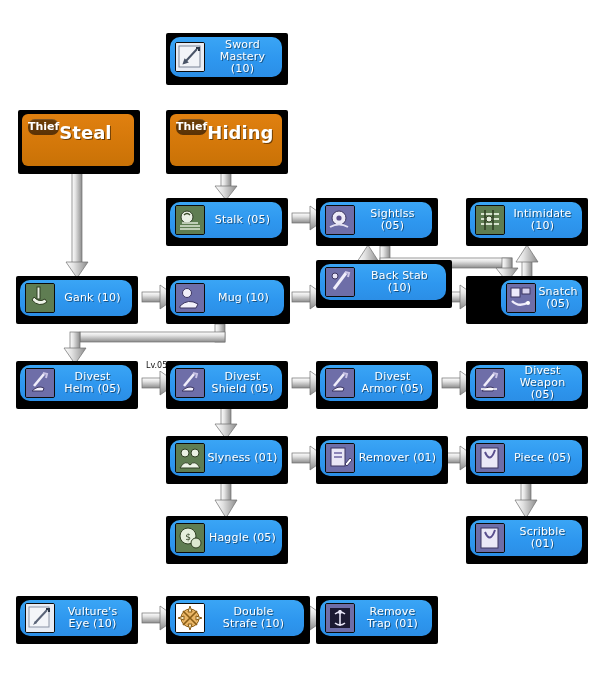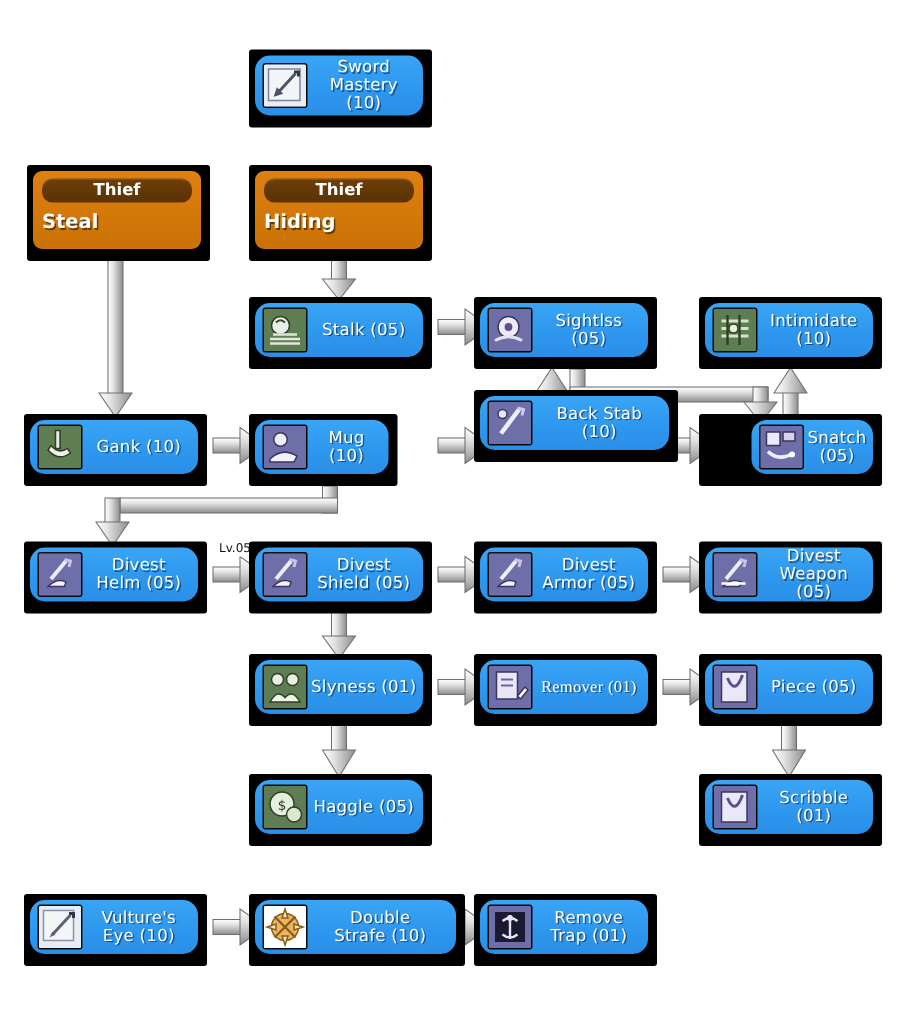--- a/index.html
+++ b/index.html
@@ -51,21 +51,21 @@
     align-items: center;
     overflow: hidden;
   }
   .node.skill .node-inner {
     background: linear-gradient(180deg, #3aa5f5 0%, #2e97ef 55%, #2b8ee6 100%);
     padding-left: 5px;
     border-radius: 10px;
   }
   .node.class .node-inner {
     background: linear-gradient(180deg, #e08010 0%, #d4780a 55%, #c97206 100%);
-    flex-direction: column;
+    flex-direction: row;
     align-items: stretch;
     justify-content: flex-start;
     padding: 5px 6px 6px 6px;
   }
 
   
   .icon-box {
     width: 30px;
     height: 30px;
     flex: 0 0 30px;
@@ -102,21 +102,21 @@
     font-weight: bold;
     font-size: 11px;
     line-height: 15px;
     height: 16px;
     box-shadow: inset 0 1px 0 rgba(255,255,255,0.12);
   }
   .class-title {
     text-align: left;
     color: #ffffff;
     font-weight: bold;
-    font-size: 13px;
+    font-size: 18px;
     line-height: 14px;
     margin-top: 7px;
     text-shadow: 1px 1px 0 rgba(0,0,0,0.5);
   }
 
   
   .lv-tag {
     position: absolute;
     z-index: 2;
     background: #ffffff;
@@ -320,21 +320,21 @@
           <div class="icon-box" style="background: rgb(95, 125, 82);">
             <svg width="28" height="28" viewBox="0 0 28 28" xmlns="http://www.w3.org/2000/svg">
               <rect x="0" y="0" width="28" height="28" fill="#5f7d52"></rect>
               <rect x="11" y="3" width="3" height="12" fill="#e8efe2" stroke="#2f3f22"></rect>
               <path d="M6 16 q7 8 15 2 l-2 -3 q-6 4 -11 -2 z" fill="#eef4e9" stroke="#2f3f22"></path>
             </svg>
           </div>
           <div class="node-label">Gank (10)</div>
         </div>
       </div>
-      <div class="node skill" style="left: 166px; top: 276px; width: 99px; height: 48px;">
+      <div class="node skill" style="left: 166px; top: 276px; width: 124px; height: 48px;">
         <div class="node-inner">
           <div class="icon-box" style="background: rgb(110, 110, 168);">
             <svg width="28" height="28" viewBox="0 0 28 28" xmlns="http://www.w3.org/2000/svg">
               <rect x="0" y="0" width="28" height="28" fill="#6e6ea8"></rect>
               <circle cx="11" cy="9" r="4.5" fill="#efeef8" stroke="#3b3560"></circle>
               <path d="M4 22 q8 -8 18 -2 l-2 4 h-16 z" fill="#f2f1fa" stroke="#3b3560"></path>
             </svg>
           </div>
           <div class="node-label">Mug (10)</div>
         </div>
@@ -430,21 +430,21 @@
             <svg width="28" height="28" viewBox="0 0 28 28" xmlns="http://www.w3.org/2000/svg">
               <rect x="0" y="0" width="28" height="28" fill="#5f7d52"></rect>
               <circle cx="9" cy="9" r="4" fill="#e9f0e3" stroke="#2f3f22"></circle>
               <circle cx="19" cy="9" r="4" fill="#e9f0e3" stroke="#2f3f22"></circle>
               <path d="M4 24 q5 -9 10 -3 q5 -6 10 3 z" fill="#eef4e9" stroke="#2f3f22"></path>
             </svg>
           </div>
           <div class="node-label">Slyness (01)</div>
         </div>
       </div>
-      <div class="node skill" style="left: 316px; top: 436px; width: 122px; height: 48px; font-family: Liberation Serif, serif;">
+      <div class="node skill" style="left: 316px; top: 436px; width: 132px; height: 48px;">
         <div class="node-inner">
           <div class="icon-box" style="background: rgb(110, 110, 168);">
             <svg width="28" height="28" viewBox="0 0 28 28" xmlns="http://www.w3.org/2000/svg">
               <rect x="0" y="0" width="28" height="28" fill="#6e6ea8"></rect>
               <rect x="5" y="4" width="14" height="18" fill="#e9e7f6" stroke="#3b3560"></rect>
               <path d="M8 9 h8 M8 13 h8" stroke="#6d66a3" stroke-width="1.4"></path>
               <path d="M19 20 l5 -6 2 2 -5 6 z" fill="#fdfdff" stroke="#3b3560"></path>
             </svg>
           </div>
           <div class="node-label">Remover (01)</div>

